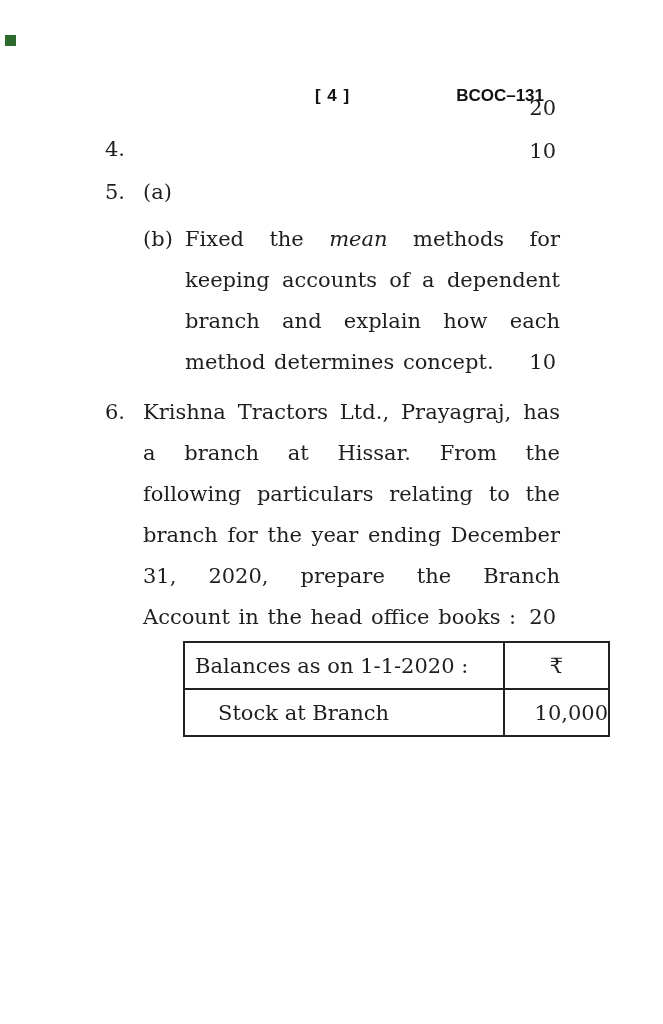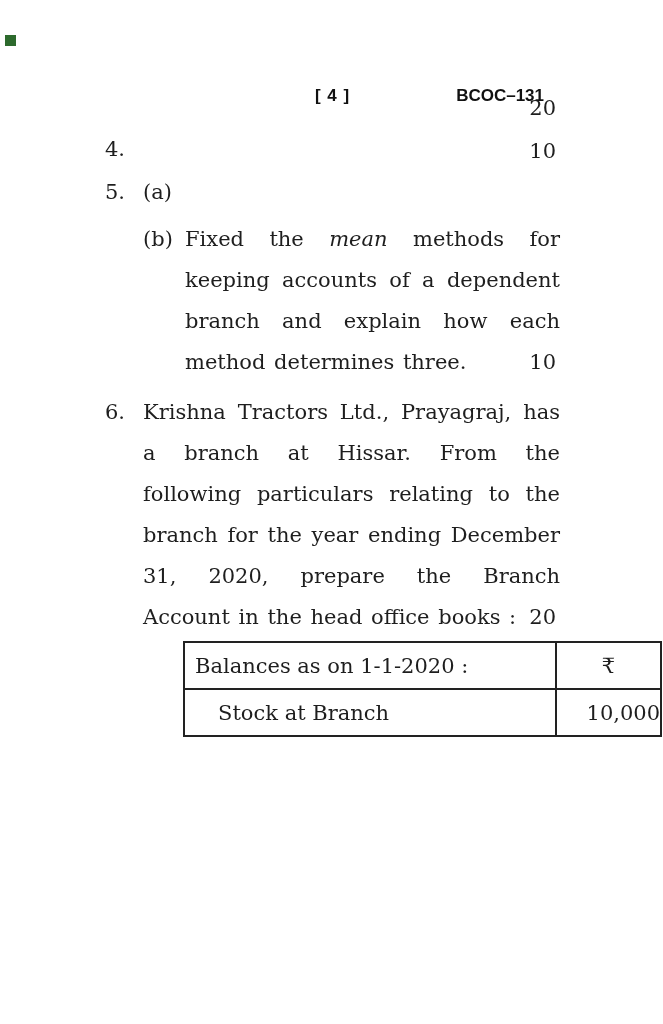--- a/index.html
+++ b/index.html
@@ -87,21 +87,21 @@
     table-layout: fixed;
     font-size: 21px;
     color: #1e1e1e;
   }
   table.balance-table td {
     border: 2px solid #222222;
     height: 47px;
     vertical-align: middle;
     overflow: hidden;
   }
-  td.col-particulars { width: 372px; padding-left: 10px; }
+  td.col-particulars { width: 320px; padding-left: 10px; }
   td.col-amount { width: 105px; }
   tr.row-balances td.col-particulars { padding-left: 10px; }
   tr.row-balances td.col-amount { text-align: center; }
   tr.row-stock td.col-particulars { padding-left: 33px; }
   tr.row-stock td.col-amount { text-align: right; }
   .page-footer {
     position: absolute;
     left: 105px;
     top: 913px;
     font-family: "Liberation Sans", "DejaVu Sans", sans-serif;
@@ -138,21 +138,21 @@
         <div class="part part-a">
           <div class="part-label">(a)</div>
           <div class="part-body">
             <p class="q-text"><span class="marks">10</span></p>
           </div>
         </div>
 
         <div class="part part-b">
           <div class="part-label">(b)</div>
           <div class="part-body">
-            <p class="q-text"><span>Fixed the </span><em>mean</em><span> methods for keeping accounts of a dependent branch and explain how each method determines three.</span><span class="marks">10</span></p>
+            <p class="q-text"><span>Fixed the </span><em>mean</em><span> methods for keeping accounts of a dependent branch and explain how each method determines concept.</span><span class="marks">10</span></p>
           </div>
         </div>
 
       </div>
     </div>
 
     <div class="question q6">
       <div class="q-num">6.</div>
       <div class="q-body">
         <p class="q-text"><span>Krishna Tractors Ltd., Prayagraj, has a branch at Hissar. From the following particulars relating to the branch for the year ending December 31, 2020, prepare the Branch Account in the head office books :</span><span class="marks">20</span></p>

